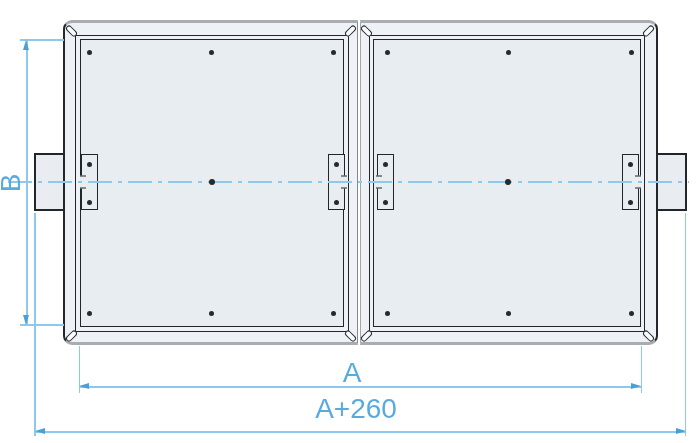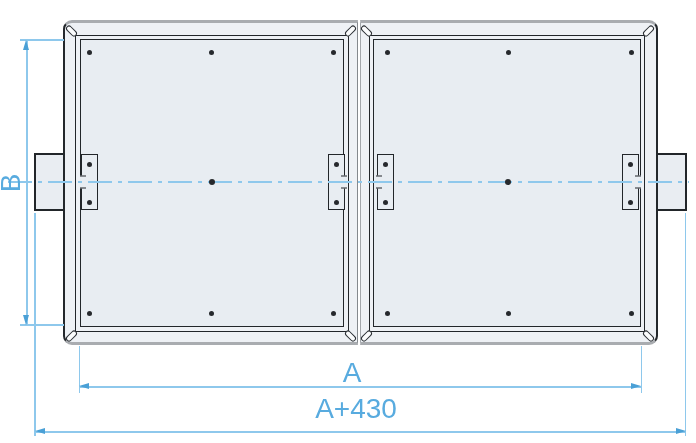--- a/index.html
+++ b/index.html
@@ -122,16 +122,16 @@
     <div class="arr aright" style="left:631px;top:383.3px;"></div>
     <div class="dlabel" style="left:292px;top:360px;width:120px;height:26px;">A</div>
   </div>
 
   <div style="left:0;top:0;width:0;height:0;">
     <div class="ext" style="left:34.4px;top:213px;width:1.3px;height:223px;"></div>
     <div class="ext" style="left:685.2px;top:213px;width:1.3px;height:223px;"></div>
     <div class="dline" style="left:35px;top:431.4px;width:651px;height:1.5px;"></div>
     <div class="arr aleft" style="left:35px;top:428.3px;"></div>
     <div class="arr aright" style="left:676px;top:428.3px;"></div>
-    <div class="dlabel" style="left:280px;top:396px;width:152px;height:26px;">A+430</div>
+    <div class="dlabel" style="left:280px;top:396px;width:152px;height:26px;">A+260</div>
   </div>
 
 </div>
 
 </body></html>

